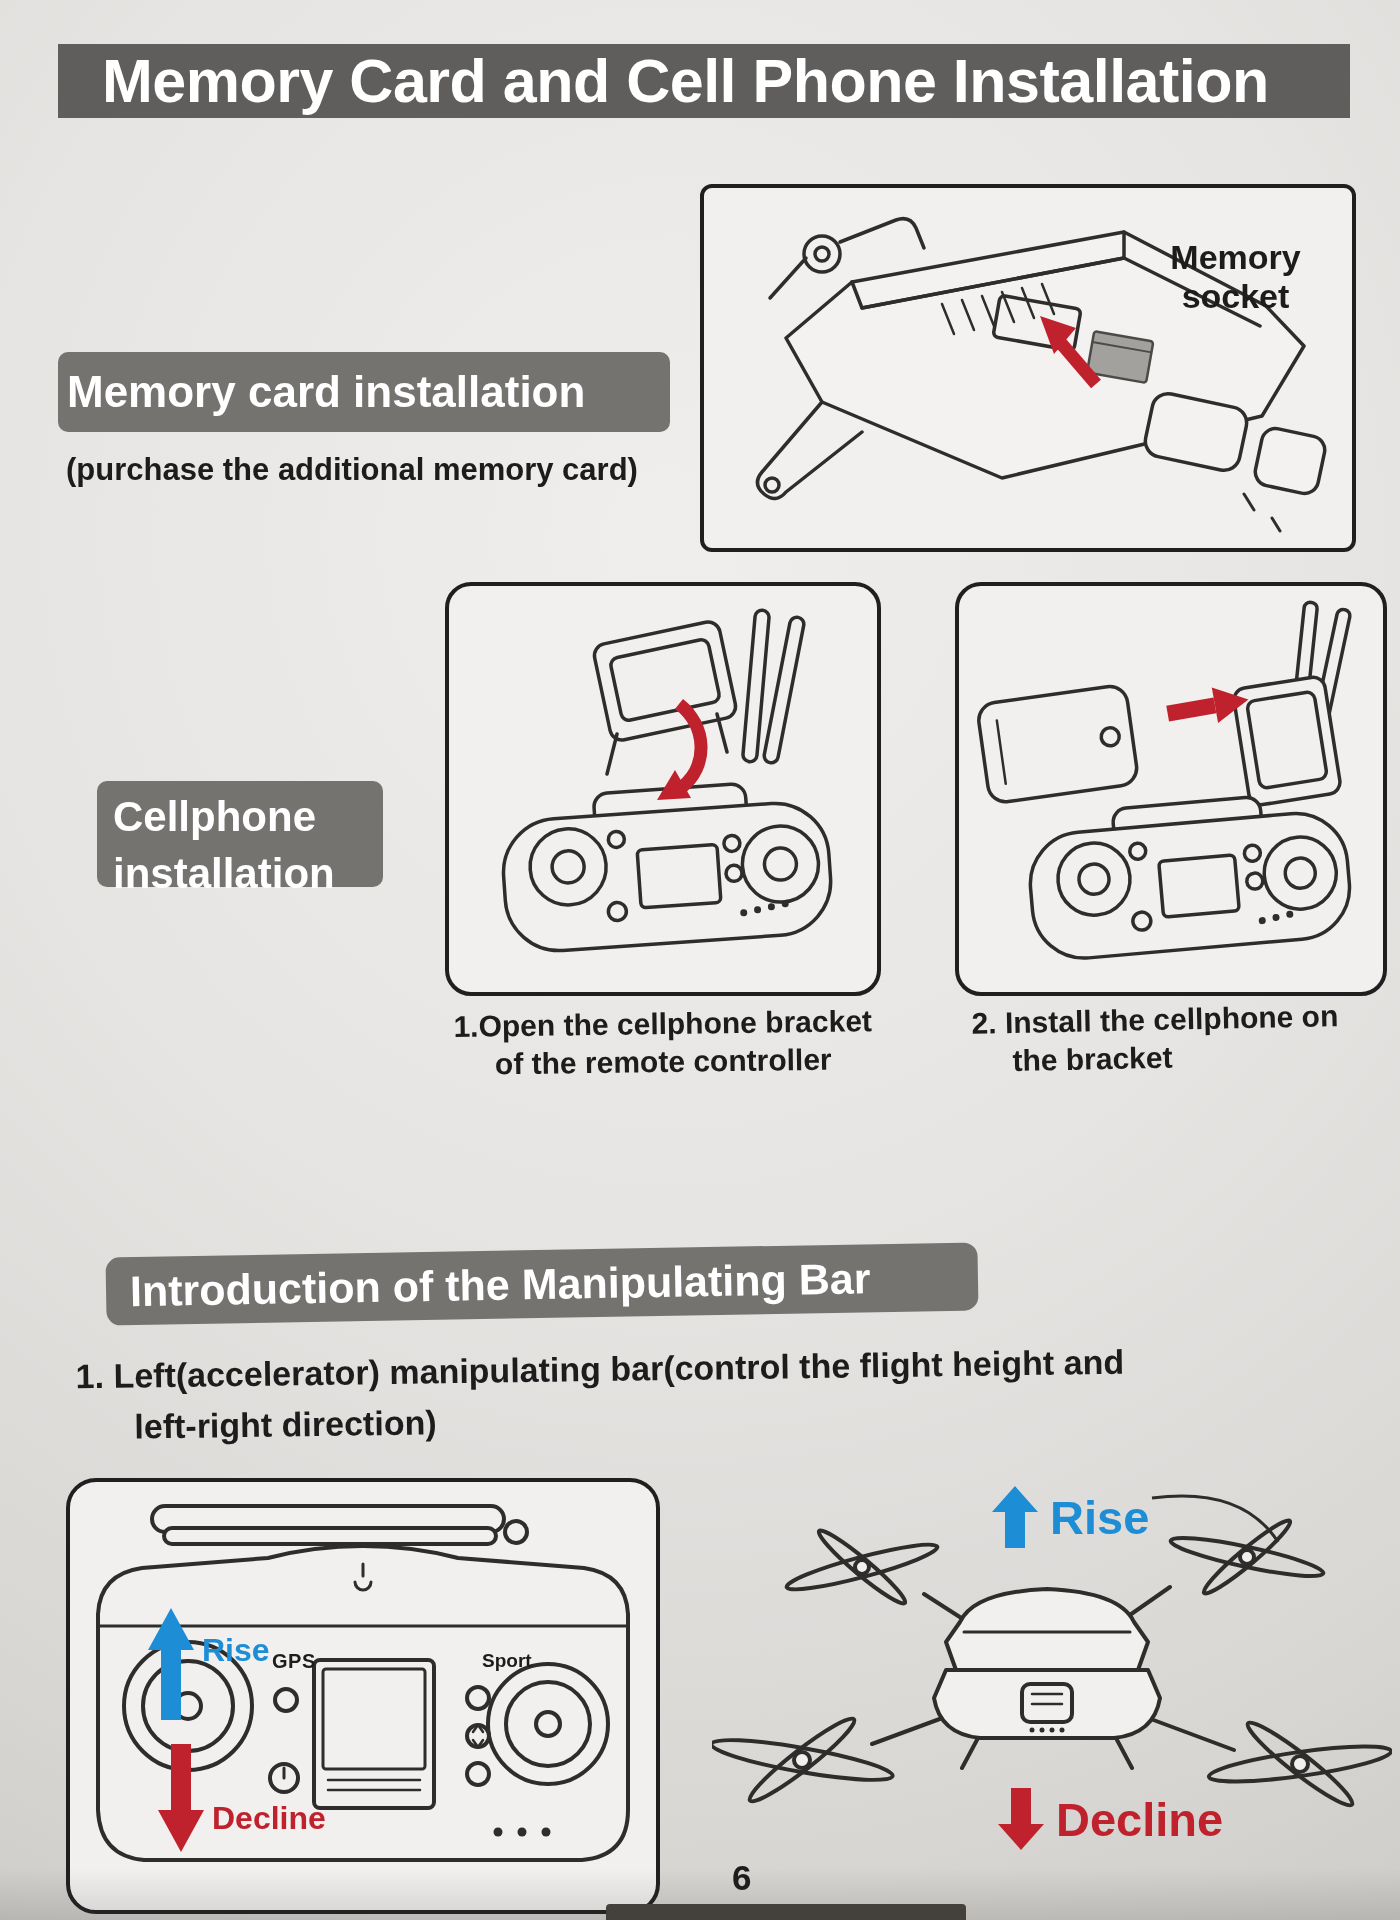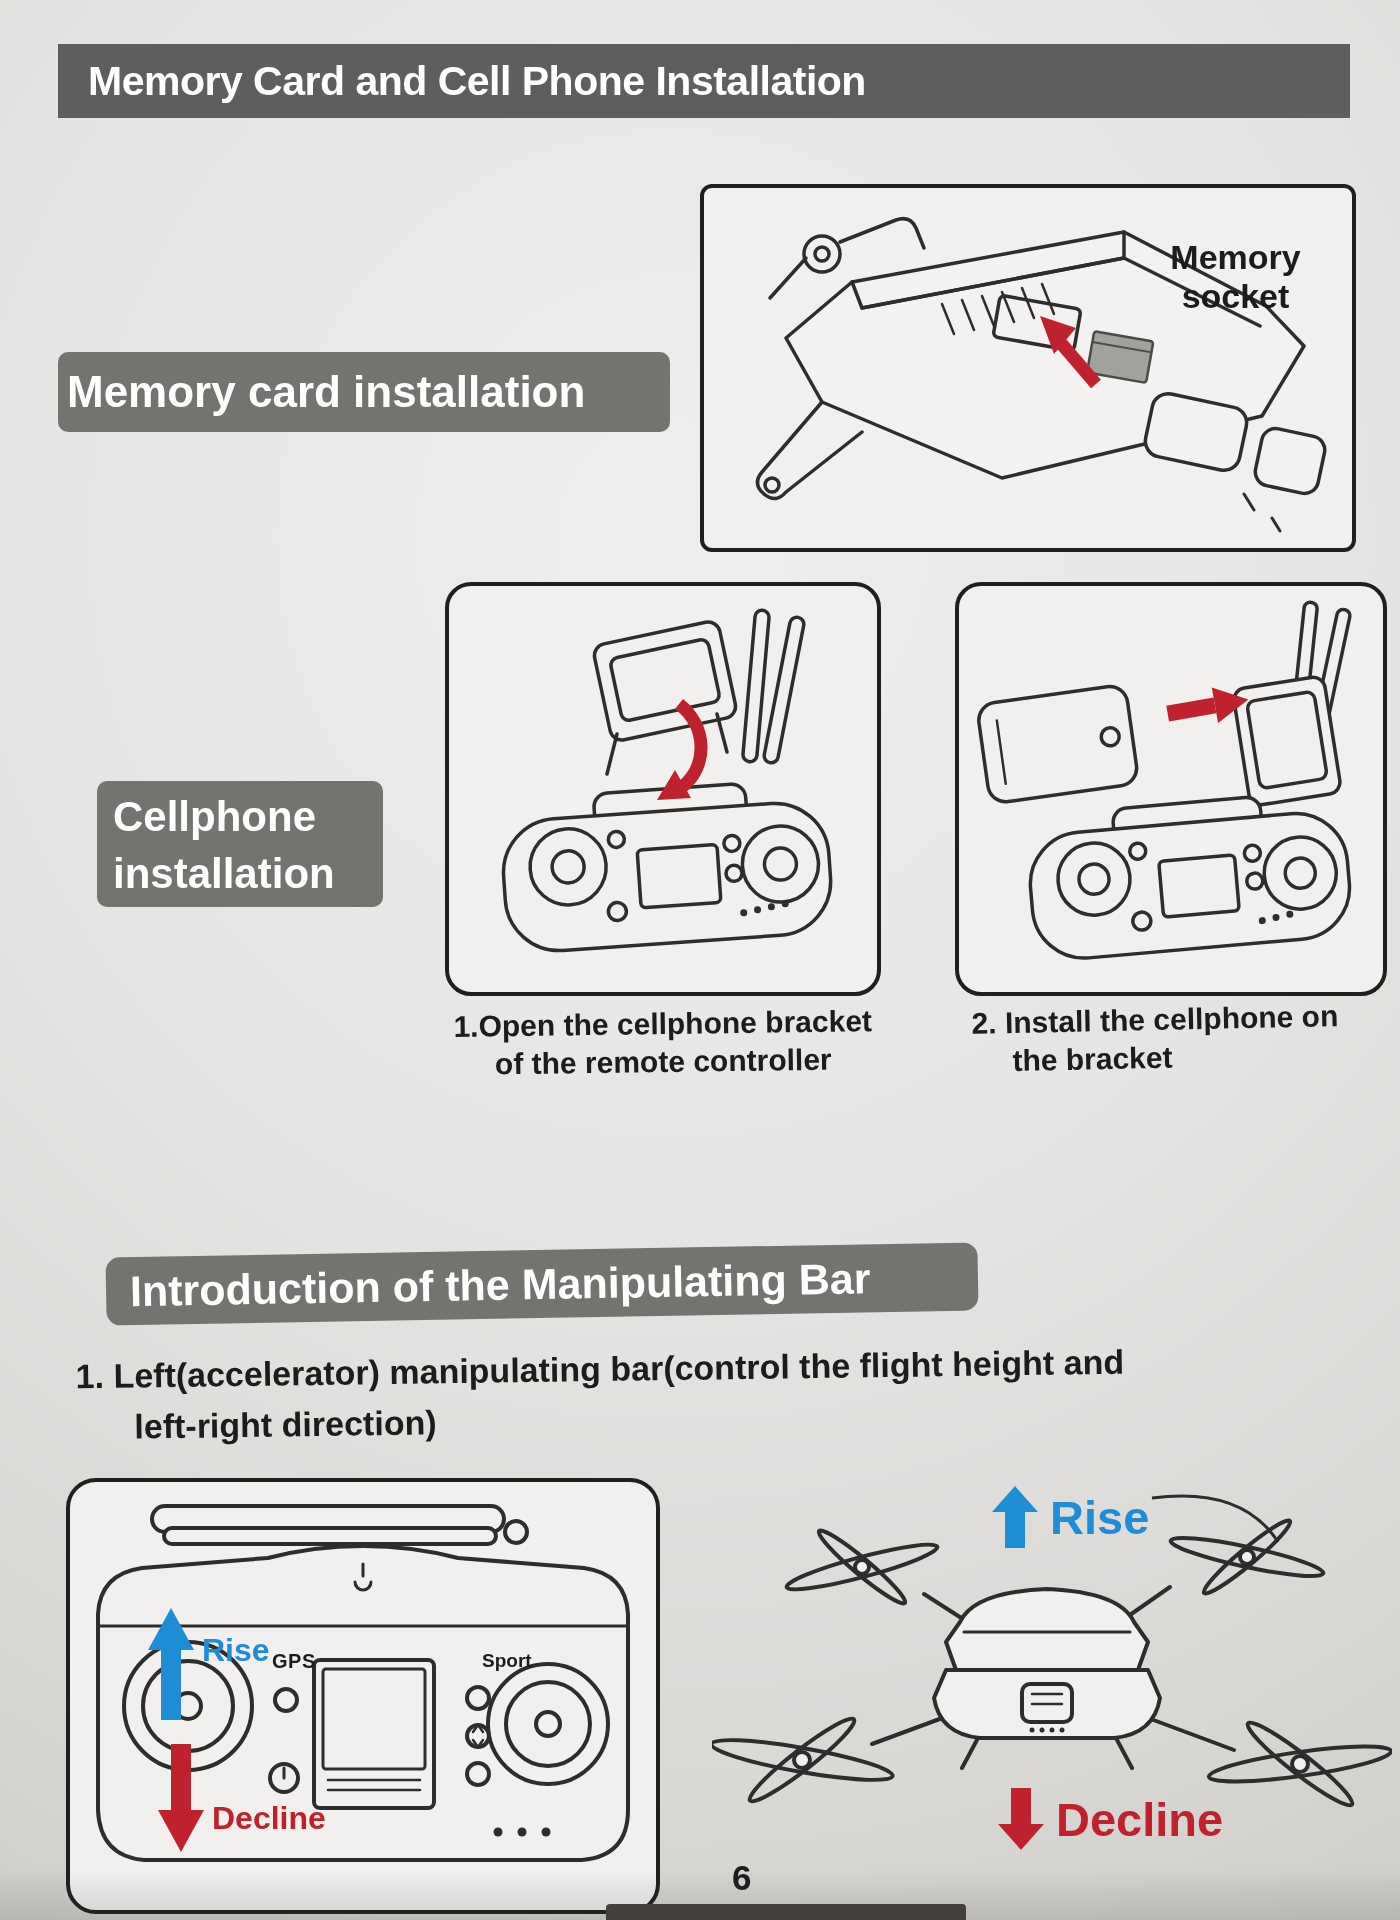--- a/index.html
+++ b/index.html
@@ -6,25 +6,25 @@
   html,body { background:#b8b6b4; }
   .page {
     position:relative; width:1400px; height:1920px; overflow:hidden;
     font-family:"Liberation Sans", sans-serif; color:#1c1c1c;
     background: radial-gradient(ellipse 120% 90% at 48% 28%, #f0eeec 0%, #e7e5e3 40%, #d9d7d4 75%, #c9c7c4 100%);
   }
   .banner {
     position:absolute; background:#5f5e5c; color:#fff; font-weight:bold;
     display:flex; align-items:center; letter-spacing:-0.5px;
   }
-  .title-banner { left:58px; top:44px; width:1292px; height:74px; font-size:41px; padding-left:30px; }
+  .title-banner { left:58px; top:44px; width:1292px; height:74px; font-size:61px; padding-left:44px; }
   .function-banner { left:58px; top:1120px; width:1292px; height:72px; font-size:52px; justify-content:center; }
   .pill { position:absolute; background:#757370; color:#fff; font-weight:bold; border-radius:10px; }
   .memory-pill { left:58px; top:352px; width:612px; height:80px; font-size:44px; display:flex; align-items:center; padding-left:9px; }
-  .cellphone-pill { left:97px; top:781px; width:286px; height:126px; font-size:42px; line-height:1.35; padding:8px 16px 0 16px; }
+  .cellphone-pill { left:97px; top:781px; width:286px; height:106px; font-size:42px; line-height:1.35; padding:8px 16px 0 16px; }
   .manipulating-pill { left:106px; top:1250px; width:872px; height:68px; font-size:43px; display:flex; align-items:center; padding-left:24px; border-radius:14px; transform:rotate(-1deg); }
   .note { position:absolute; left:66px; top:452px; font-size:31px; font-weight:bold; }
   .fig { position:absolute; background:#f2f0ee; border:4px solid #1f1f1f; }
   .fig svg { display:block; width:100%; height:100%; }
   .memory-fig { left:700px; top:184px; width:656px; height:368px; border-radius:12px; }
   .bracket-fig-1 { left:445px; top:582px; width:436px; height:414px; border-radius:26px; }
   .bracket-fig-2 { left:955px; top:582px; width:432px; height:414px; border-radius:26px; }
   .controller-fig { left:66px; top:1478px; width:594px; height:436px; border-radius:30px; }
   .socket-label { position:absolute; left:415px; top:50px; font-size:34px; font-weight:bold;text-align:center; }
   .caption { position:absolute; font-size:30px; font-weight:bold; line-height:1.25; }
@@ -92,20 +92,21 @@
         <polygon points="336,128 372,140 350,166" fill="#c0222d"></polygon>
       </g>
     </svg>
     <div class="socket-label">Memory socket</div>
   </div>
 
   <div class="pill memory-pill">
     <span>Memory card installation</span>
   </div>
 
+  <div class="note">(purchase the additional memory card)</div>
 
   <div class="fig bracket-fig-1">
     <svg viewBox="0 0 428 406">
       <g stroke="#2e2d2b" stroke-width="3.5" fill="none" stroke-linecap="round" stroke-linejoin="round">
         <rect x="300" y="24" width="14" height="152" rx="7" transform="rotate(5 307 100)" fill="#f2f0ee"></rect>
         <rect x="328" y="30" width="14" height="148" rx="7" transform="rotate(11 335 104)" fill="#f2f0ee"></rect>
         <rect x="152" y="46" width="128" height="98" rx="12" transform="rotate(-12 216 95)" fill="#f2f0ee"></rect>
         <rect x="166" y="62" width="100" height="64" rx="8" transform="rotate(-12 216 94)" fill="#f2f0ee"></rect>
         <path d="M168 148 L158 188 M268 128 L278 166"></path>
         <g transform="rotate(-4 218 290)">

